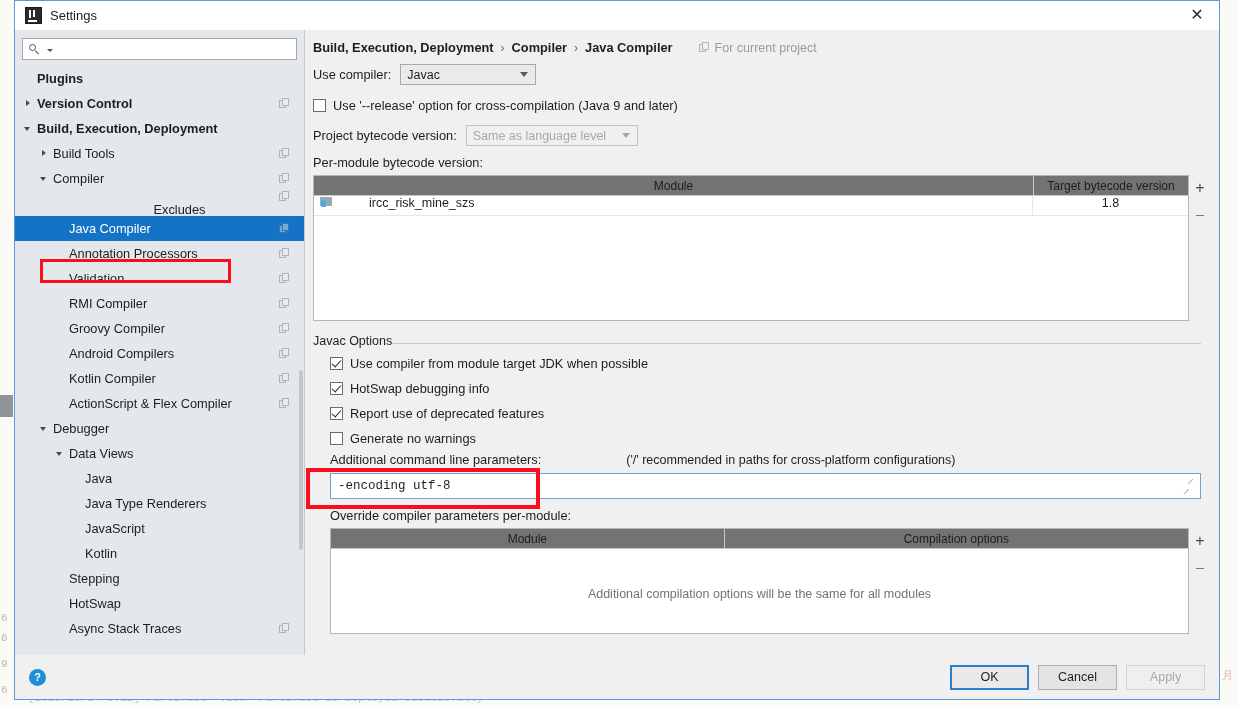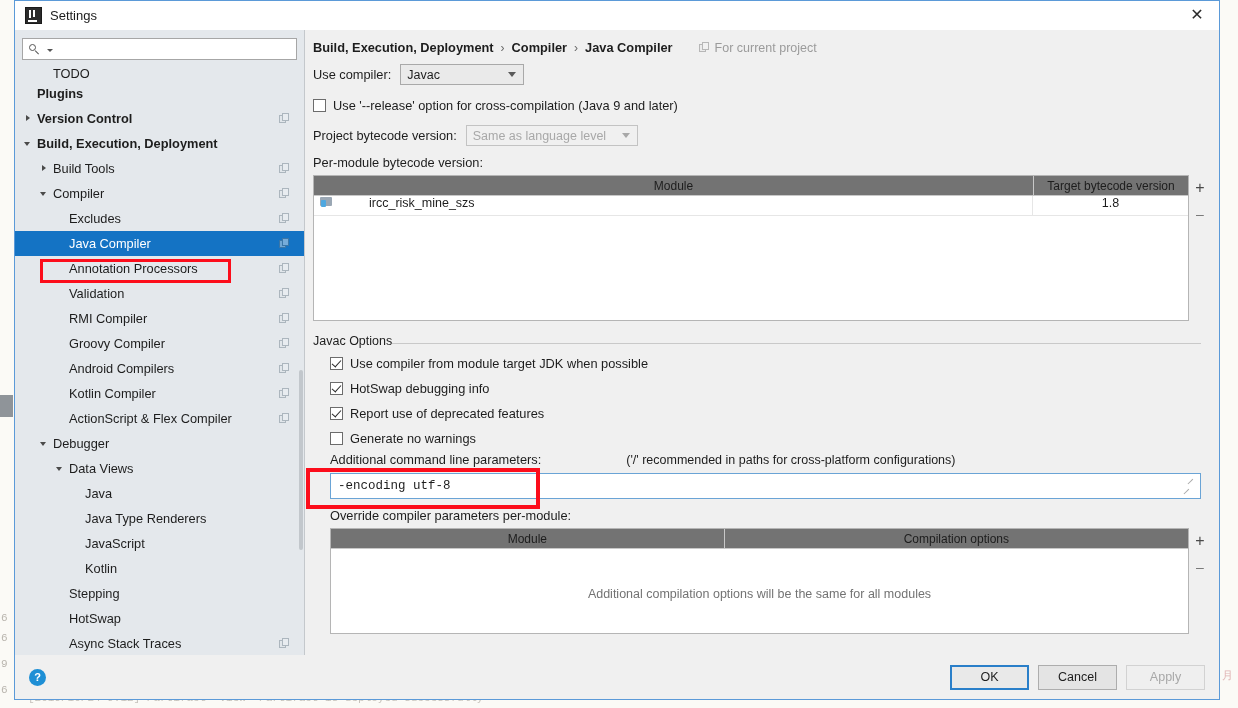--- a/index.html
+++ b/index.html
@@ -286,24 +286,20 @@
         <div id="search-box">
           <span id="search-icon">
             <span class="ring"></span>
               <span class="handle"></span>
           </span>
           <span id="search-caret"></span>
           <input id="search-input" value="" placeholder="" style="">
         </div>
       </div>
       <div id="tree">
-          <div class="tree-row clipped" style="padding-left: 24px;">
-            <span class="arrow"></span>
-            <span>TODO</span>
-          </div>
           <div class="tree-row bold" style="padding-left: 8px;">
             <span class="arrow"></span>
             <span>Plugins</span>
           </div>
           <div class="tree-row bold" style="padding-left: 8px;">
             <span class="arrow right"></span>
             <span>Version Control</span>
             <span class="copy-icon"></span>
           </div>
           <div class="tree-row bold" style="padding-left: 8px;">
@@ -313,21 +309,21 @@
           <div class="tree-row" style="padding-left: 24px;">
             <span class="arrow right"></span>
             <span>Build Tools</span>
             <span class="copy-icon"></span>
           </div>
           <div class="tree-row" style="padding-left: 24px;">
             <span class="arrow down"></span>
             <span>Compiler</span>
             <span class="copy-icon"></span>
           </div>
-          <div class="tree-row" style="padding-left: 40px;">
+          <div class="tree-row" style="padding-left: 40px; flex-direction: column;">
             <span class="arrow"></span>
             <span>Excludes</span>
             <span class="copy-icon"></span>
           </div>
           <div class="tree-row selected" style="padding-left: 40px;">
             <span class="arrow"></span>
             <span>Java Compiler</span>
             <span class="copy-icon"></span>
           </div>
           <div class="tree-row" style="padding-left: 40px;">
@@ -416,21 +412,21 @@
         <span class="crumb-sep">›</span>
         <span class="crumb">Java Compiler</span>
         <span id="for-current-project">
           <span id="fcp-icon"></span>
           <span>For current project</span>
         </span>
       </div>
 
       <div class="row" style="margin-top:3px;">
         <span class="lbl">Use compiler:</span>
-        <div class="combo" style="width:124px;margin-left:9px;">
+        <div class="combo" style="width:136px;margin-left:9px;">
           <span>Javac</span>
           <span class="cb-caret"></span>
         </div>
       </div>
 
       <div class="checkrow" style="margin-top:9px;">
         <span class="cbx"></span>
         <span class="lbl">Use '--release' option for cross-compilation (Java 9 and later)</span>
       </div>
 

